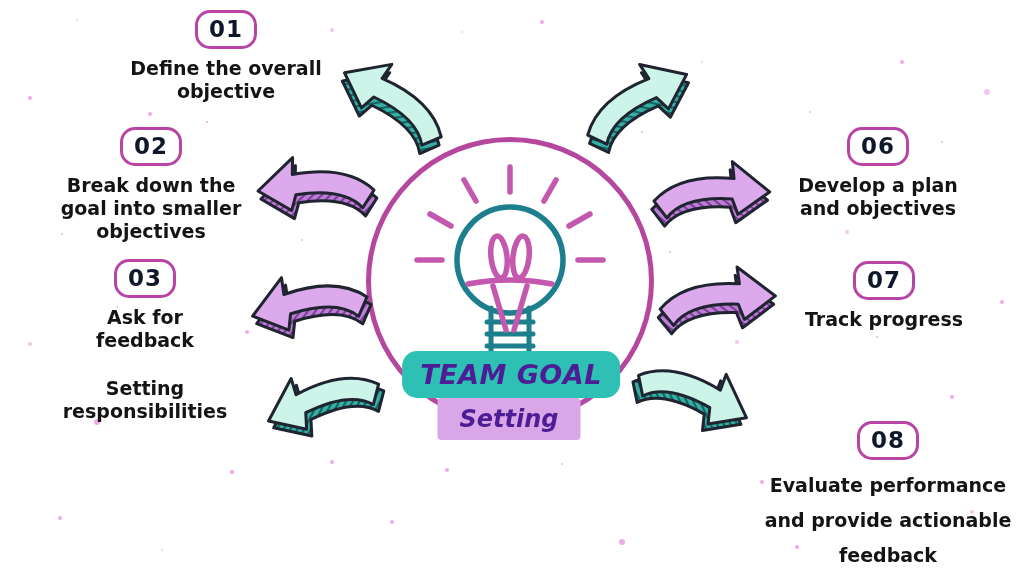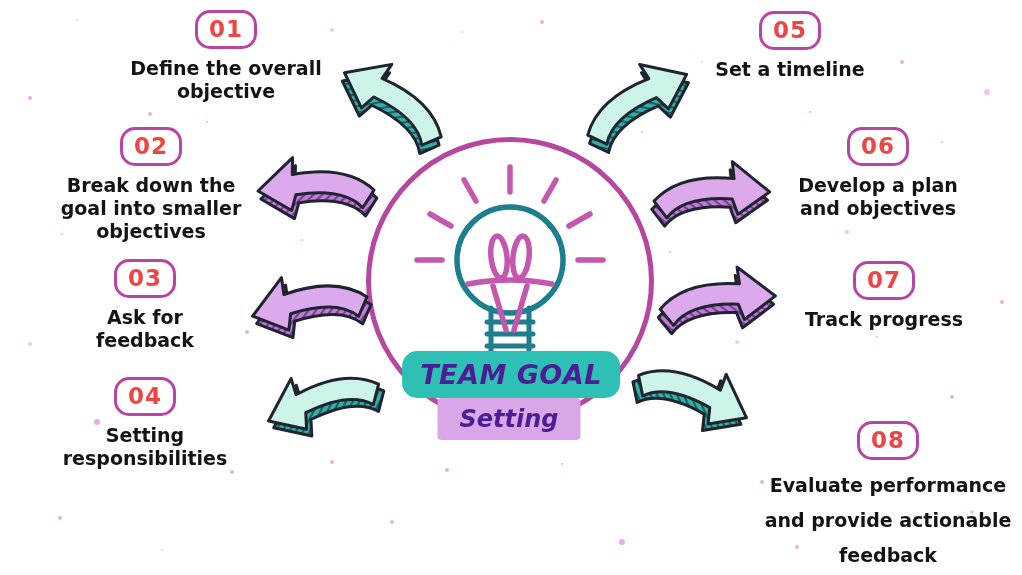--- a/index.html
+++ b/index.html
@@ -23,21 +23,21 @@
       985px 90px 0 1px #f3c6ef, 1000px 300px 0 0 #eeaae8, 950px 395px 0 0 #eeaae8,
       880px 520px 0 -1px #eeaae8, 970px 510px 0 0 #f3c6ef, 640px 130px 0 -1px #eeaae8,
       330px 460px 0 0 #eeaae8, 115px 305px 0 -1px #f3c6ef, 795px 545px 0 0 #eeaae8,
       875px 335px 0 -1px #eeaae8, 430px 120px 0 0 #eeaae8;
   }
   
   .step{position:absolute;text-align:center;}
   .num-badge{
     display:inline-block;padding:5px 11px;border:3.5px solid #b844a6;border-radius:15px;
     background:#fff;font-size:23px;font-weight:bold;letter-spacing:1px;line-height:1;
-    margin-bottom:8px;color:#ef4444;
+    margin-bottom:8px;color:#0f172a;
   }
   .line{font-size:19px;font-weight:700;line-height:1.2;white-space:nowrap;}
   .step-1{left:111px;top:10px;width:230px;}
   .step-2{left:36px;top:127px;width:230px;}
   .step-3{left:30px;top:259px;width:230px;}
   .step-4{left:30px;top:377px;width:230px;}
   .step-5{left:675px;top:11px;width:230px;}
   .step-6{left:763px;top:127px;width:230px;}
   .step-7{left:769px;top:261px;width:230px;}
   .step-8{left:753px;top:377px;width:270px;margin-top:44px;}
@@ -167,29 +167,24 @@
     <div class="line">objectives</div>
   </div>
 
   <div class="step step-3">
     <div class="num-badge">03</div>
     <div class="line">Ask for</div>
     <div class="line">feedback</div>
   </div>
 
   <div class="step step-4">
-    <div class="num-badge">04</div>
     <div class="line">Setting</div>
     <div class="line">responsibilities</div>
   </div>
 
-  <div class="step step-5">
-    <div class="num-badge">05</div>
-    <div class="line">Set a timeline</div>
-  </div>
 
   <div class="step step-6">
     <div class="num-badge">06</div>
     <div class="line">Develop a plan</div>
     <div class="line">and objectives</div>
   </div>
 
   <div class="step step-7">
     <div class="num-badge">07</div>
     <div class="line">Track progress</div>

